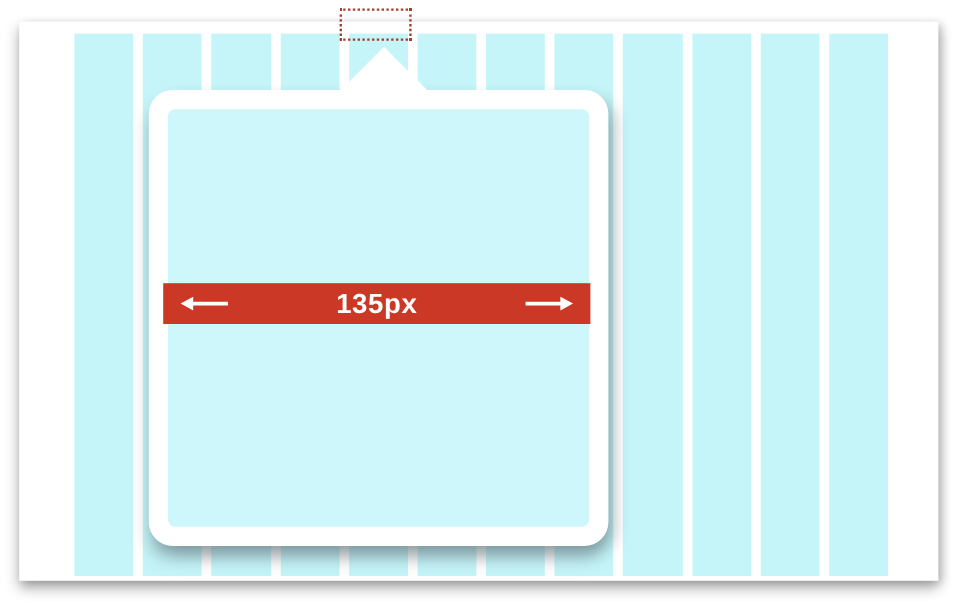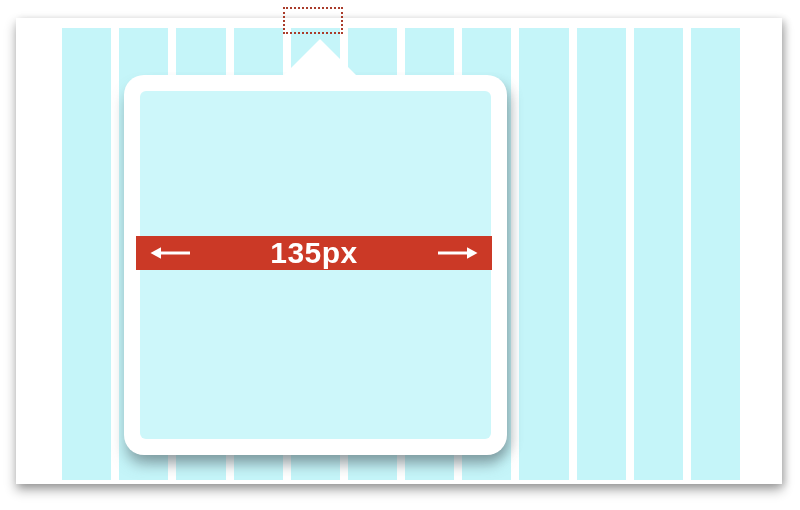--- a/index.html
+++ b/index.html
@@ -37,21 +37,21 @@
     background:var(--pop-cyan,#cdf7fa);border-radius:6px;
   }
   
   .band{
     position:absolute;left:12px;top:161px;width:356px;height:34px;
     background:var(--accent,#cb3926);z-index:5;
     display:flex;align-items:center;justify-content:space-between;
     padding:0 13px;box-sizing:border-box;
   }
   .band .label{
-    color:#ffffff;font-size:30px;font-weight:bold;letter-spacing:.5px;
+    color:#ffffff;font-size:23px;font-weight:bold;letter-spacing:.5px;
     flex:1;text-align:center;line-height:34px;
   }
   .arr{display:flex;align-items:center;height:14px;}
   
   .anchor{
     position:absolute;left:283px;top:7px;width:56px;height:23px;
     border:2px dotted var(--anchor-red,#aa3c2b);z-index:6;background:transparent;
   }
 </style>
 </head>

